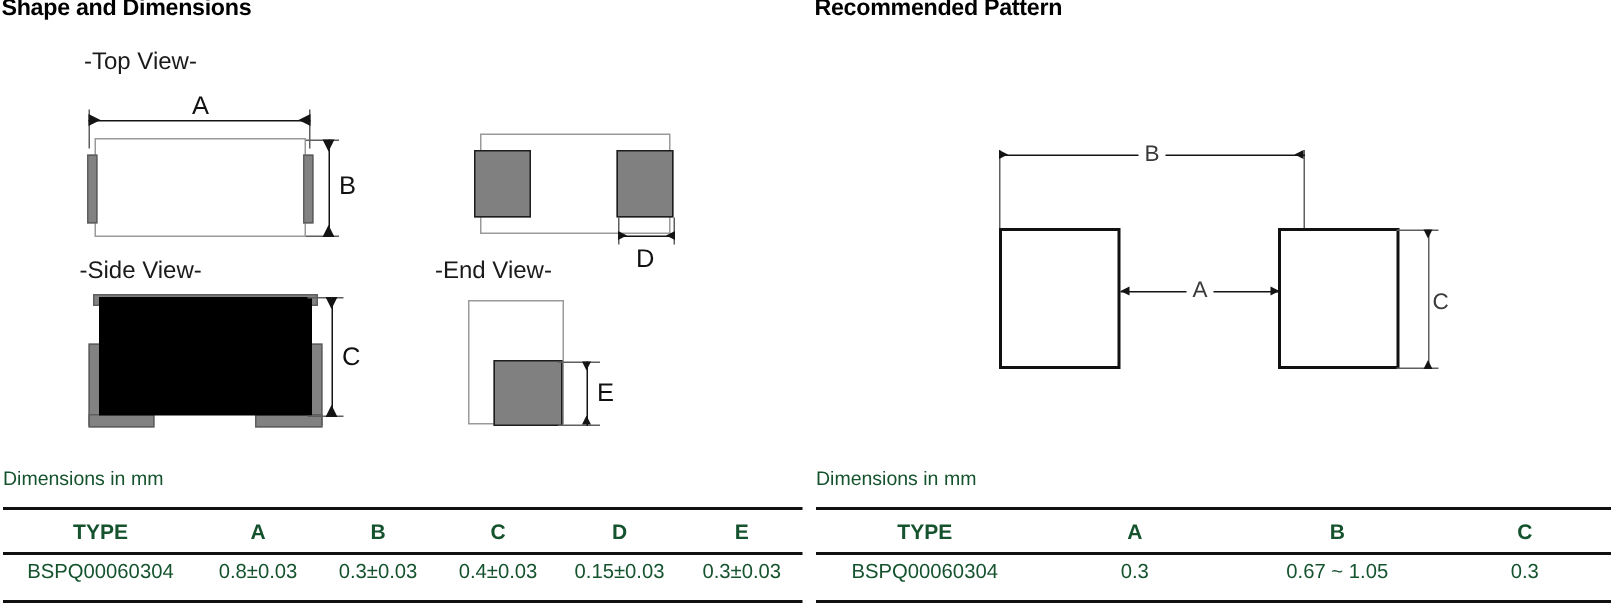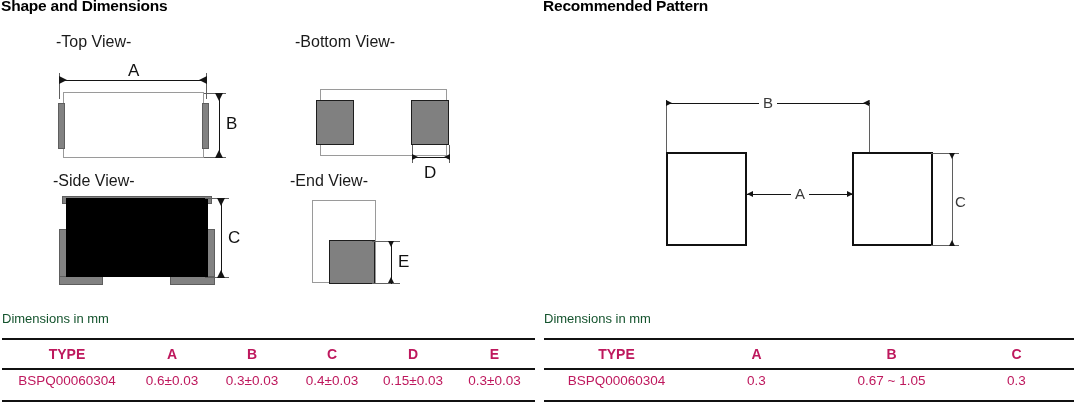--- a/index.html
+++ b/index.html
@@ -82,21 +82,21 @@
   .tbl{
     position:absolute;
     border-collapse:collapse;
     table-layout:fixed;
   }
   .tbl td{
     padding:0;
     text-align:center;
     white-space:nowrap;
     font-size:13.5px;
-    color:#be185d;
+    color:#14532d;
     height:27px;
     vertical-align:middle;
   }
   .tbl .hdr td{font-weight:bold;font-size:14px;}
   .rule-top{position:absolute;height:2.2px;background:#111;}
   .rule-mid{position:absolute;height:2.2px;background:#111;}
   .rule-bot{position:absolute;height:2.2px;background:#111;}
 </style>
 </head>
 <body>
@@ -123,21 +123,20 @@
     <div class="box rect-gray-soft" style="left:202px;top:103px;width:7px;height:46px;"></div>
 
     <div class="hline" style="left:204px;top:93px;width:22px;"></div>
     <div class="hline" style="left:204px;top:157px;width:22px;"></div>
     <div class="vline-dk" style="left:219px;top:93px;height:65px;"></div>
     <div class="arr arr-d" style="left:215px;top:93px;"></div>
     <div class="arr arr-u" style="left:215px;top:150px;"></div>
     <div class="dim-letter" style="left:226px;top:114px;">B</div>
   </div>
 
-  <div class="view-label" style="left:295px;top:33px;">-Bottom View-</div>
 
   <div>
 
     <div class="box rect-outline-light" style="left:320px;top:89px;width:127px;height:67px;"></div>
 
     <div class="box rect-gray" style="left:316px;top:100px;width:38px;height:45px;"></div>
     <div class="box rect-gray" style="left:411px;top:100px;width:38px;height:45px;"></div>
 
     <div class="vline" style="left:412px;top:145px;height:18px;"></div>
     <div class="vline" style="left:449px;top:145px;height:18px;"></div>
@@ -200,21 +199,21 @@
       <tr class="hdr">
         <td>TYPE</td>
         <td>A</td>
         <td>B</td>
         <td>C</td>
         <td>D</td>
         <td>E</td>
       </tr>
       <tr>
         <td>BSPQ00060304</td>
-        <td>0.6±0.03</td>
+        <td>0.8±0.03</td>
         <td>0.3±0.03</td>
         <td>0.4±0.03</td>
         <td>0.15±0.03</td>
         <td>0.3±0.03</td>
       </tr>
     </tbody>
   </table>
 </div>
 
 <div class="panel panel-right">

